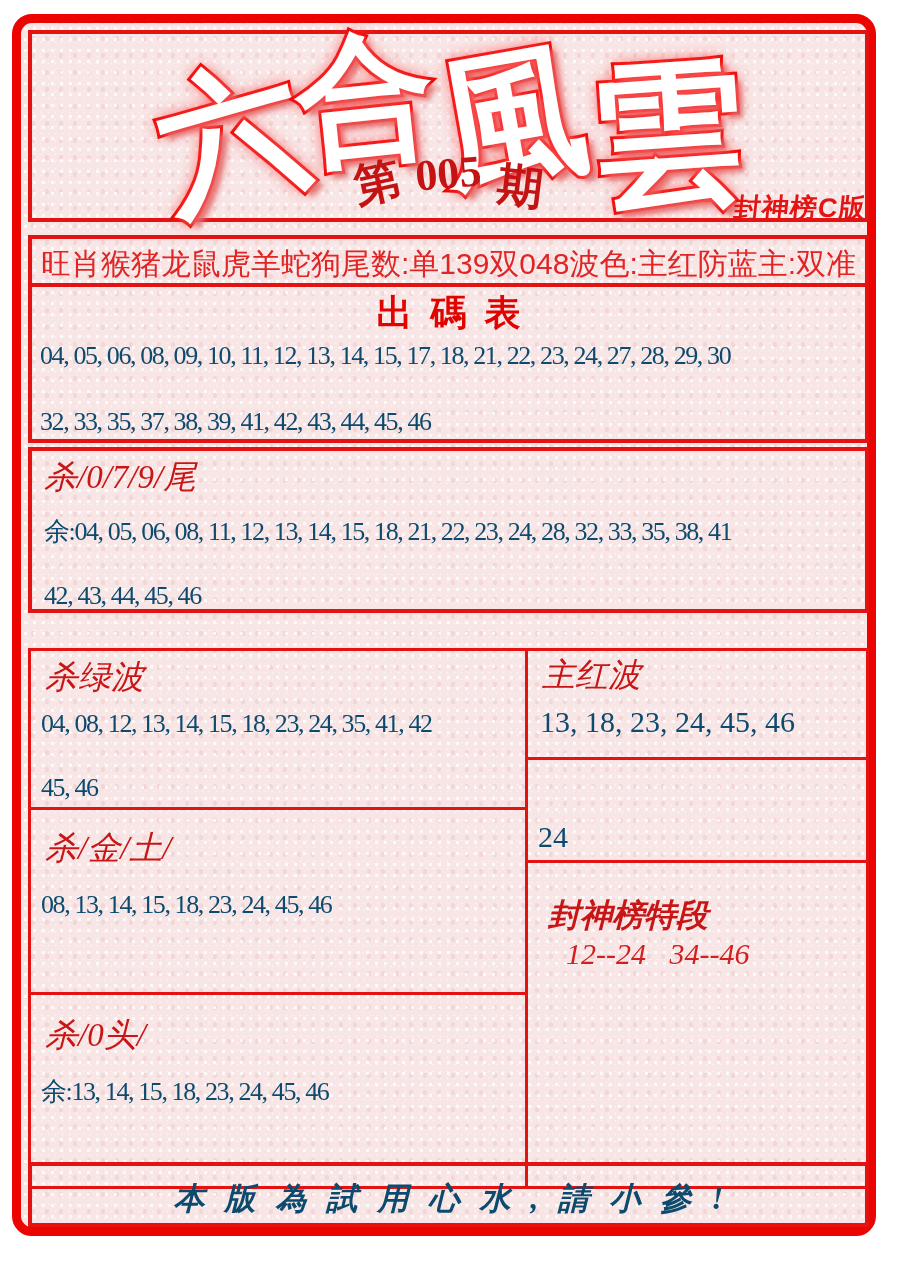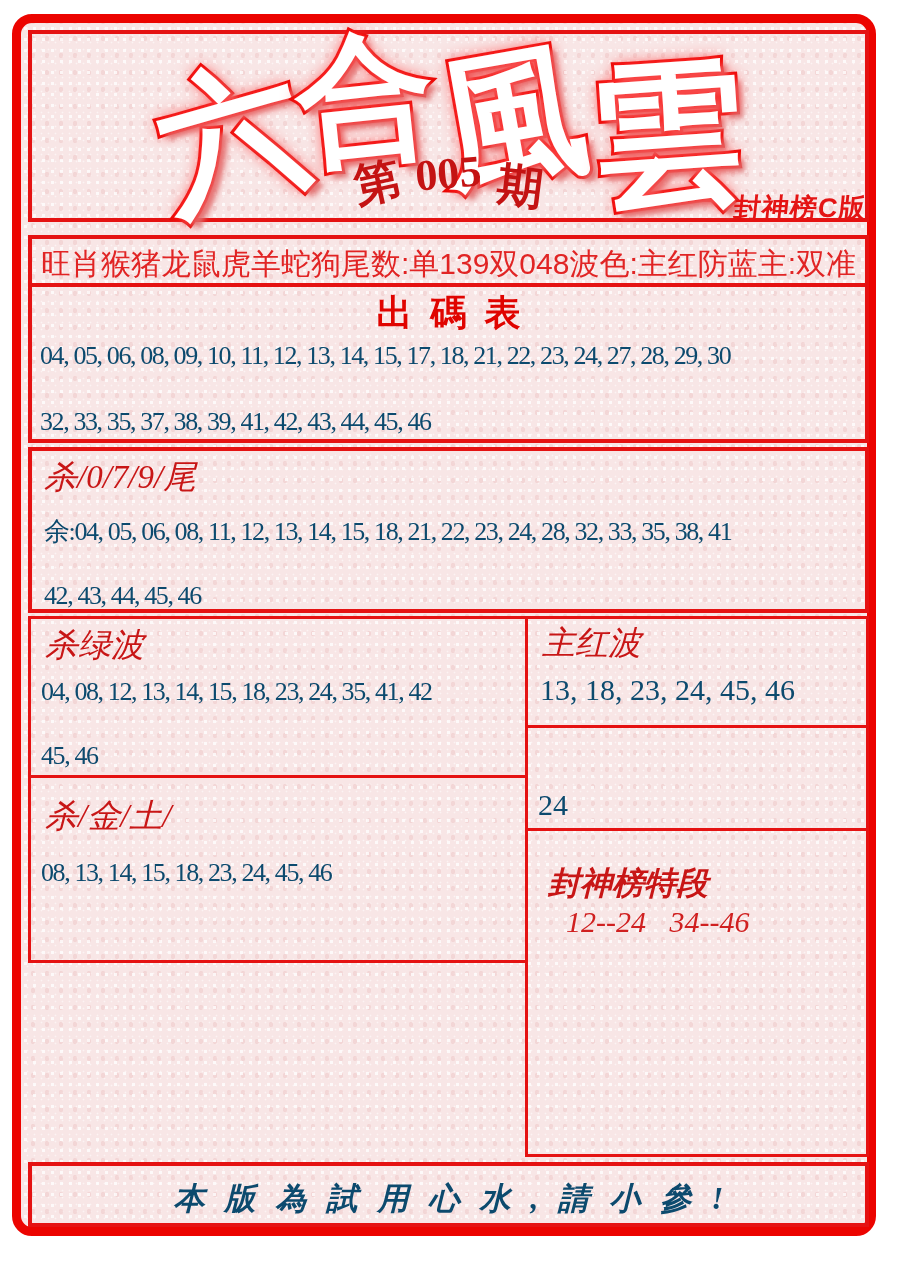--- a/index.html
+++ b/index.html
@@ -14,21 +14,21 @@
     border:9px solid #ec0400;border-radius:20px;box-sizing:border-box;
     background-color:#f8e6e6;
     background-image:
       radial-gradient(rgba(255,255,255,0.75) 22%, rgba(255,255,255,0) 26%),
       radial-gradient(rgba(238,200,200,0.55) 20%, rgba(255,255,255,0) 25%),
       radial-gradient(rgba(255,255,255,0.5) 16%, rgba(255,255,255,0) 22%);
     background-size:9px 11px,14px 17px,7px 7px;
     background-position:0 0,5px 7px,3px 2px;
   }
   .box{position:absolute;border:4px solid #e51212;box-sizing:border-box;background:transparent;}
-  .cell{border-width:3px;}
+  .cell{border-width:3px;margin-top:32px;}
   
   #title-row{position:absolute;left:28px;top:40px;width:841px;text-align:center;white-space:nowrap;}
   .tchar{
     display:inline-block;font-family:"DejaVu Sans",sans-serif;font-weight:bold;color:#ffffff;
     -webkit-text-stroke:6px #ea0400;paint-order:stroke fill;
     text-shadow:0 0 16px rgba(255,70,70,.95),0 0 4px rgba(255,0,0,.9),6px 7px 5px rgba(219,120,120,.85);
     line-height:1;
   }
   .tc0{font-size:146px;transform:rotate(-16deg) translateY(16px);}
   .tc1{font-size:138px;transform:rotate(-6deg) translateY(-26px);margin-left:-4px;}
@@ -120,20 +120,24 @@
     <div class="hdr" style="top:10px;left:14px;">杀绿波</div>
     <div class="num" style="top:60px;left:10px;">04, 08, 12, 13, 14, 15, 18, 23, 24, 35, 41, 42</div>
     <div class="num" style="top:124px;left:10px;">45, 46</div>
   </div>
 
   <div class="box cell" style="left:28px;top:775px;width:500px;height:188px;">
     <div class="hdr" style="top:22px;left:14px;">杀/金/土/</div>
     <div class="num" style="top:82px;left:10px;">08, 13, 14, 15, 18, 23, 24, 45, 46</div>
   </div>
 
+  <div class="box cell" style="left:28px;top:960px;width:500px;height:197px;">
+    <div class="hdr" style="top:24px;left:14px;">杀/0头/</div>
+    <div class="num" style="top:84px;left:10px;">余:13, 14, 15, 18, 23, 24, 45, 46</div>
+  </div>
 
   <div class="box cell" style="left:525px;top:616px;width:344px;height:112px;">
     <div class="hdr" style="top:8px;left:14px;">主红波</div>
     <div class="num num-big" style="top:56px;left:12px;">13, 18, 23, 24, 45, 46</div>
   </div>
 
   <div class="box cell" style="left:525px;top:725px;width:344px;height:106px;padding-left:29px;">
     <div class="num num-big" style="top:62px;left:10px;">24</div>
   </div>
 

